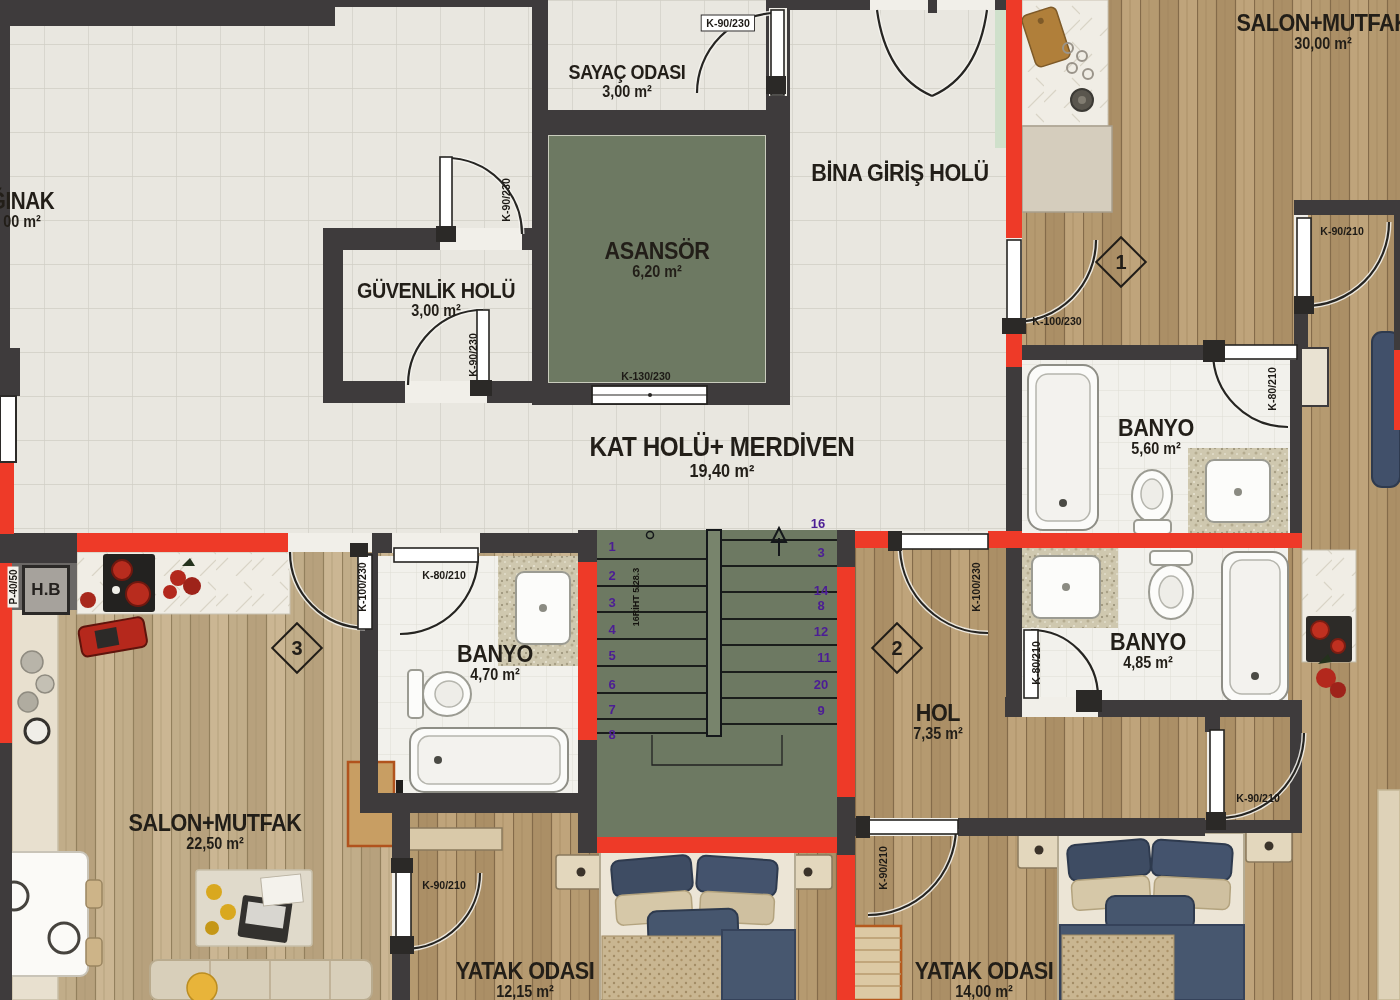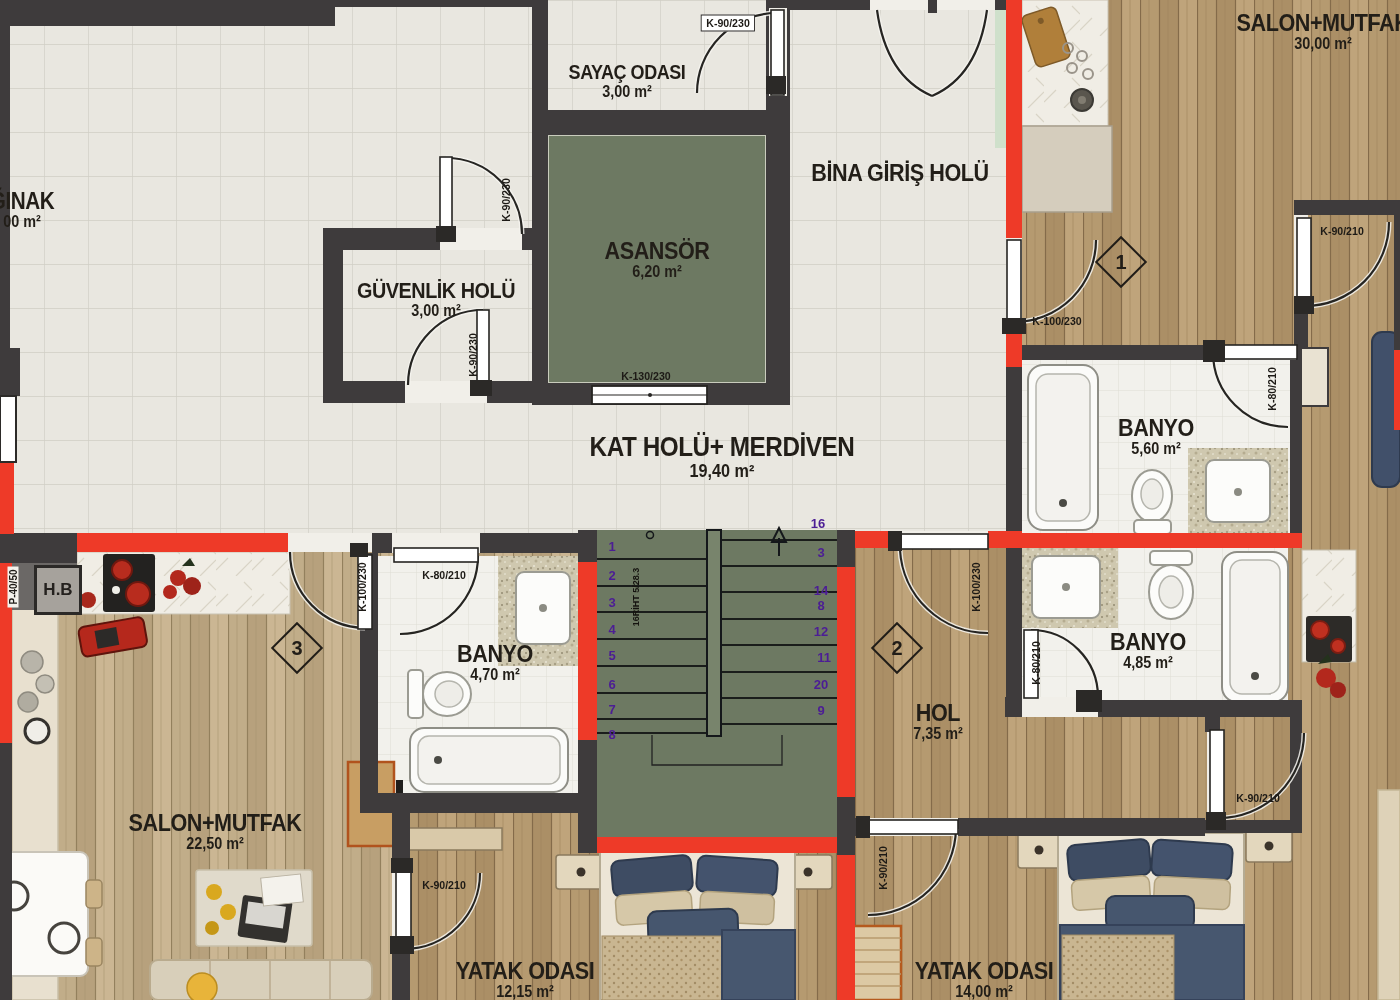--- a/index.html
+++ b/index.html
@@ -17,21 +17,21 @@
   .dl.v{transform:translate(-50%,-50%) rotate(-90deg) scaleX(.92);}
   .dl.boxed{background:#ffffff;border:1.5px solid #2b2927;padding:0 5px;line-height:15px;}
   .stn{position:absolute;transform:translate(-50%,-50%);font-size:13px;font-weight:bold;
        color:#4c1d95;z-index:6;}
   .diamond{position:absolute;width:33px;height:33px;border:2.5px solid #211d18;
        transform:translate(-50%,-50%) rotate(45deg);display:flex;align-items:center;
        justify-content:center;z-index:6;}
   .diamond span{transform:rotate(-45deg);font-size:20px;font-weight:bold;color:#211d18;}
   .hb{position:absolute;left:22px;top:565px;width:42px;height:44px;background:#a6a29c;
       border:3px solid #2b2927;display:flex;align-items:center;justify-content:center;
-      font-size:17px;font-weight:bold;color:#24211e;z-index:6;margin-left:12px;}
+      font-size:17px;font-weight:bold;color:#24211e;z-index:6;}
   .pl{position:absolute;left:13px;top:587px;transform:translate(-50%,-50%) rotate(-90deg);
       font-size:10px;font-weight:bold;color:#1d1a16;background:#f4f2ec;padding:0 3px;z-index:6;}
   .note{position:absolute;left:636px;top:597px;transform:translate(-50%,-50%) rotate(-90deg);
       font-size:9px;font-weight:bold;color:#15130f;white-space:nowrap;z-index:6;}
 </style>
 </head>
 <body>
 
 <div id="plan">
 <svg width="1400" height="1000" viewBox="0 0 1400 1000">

